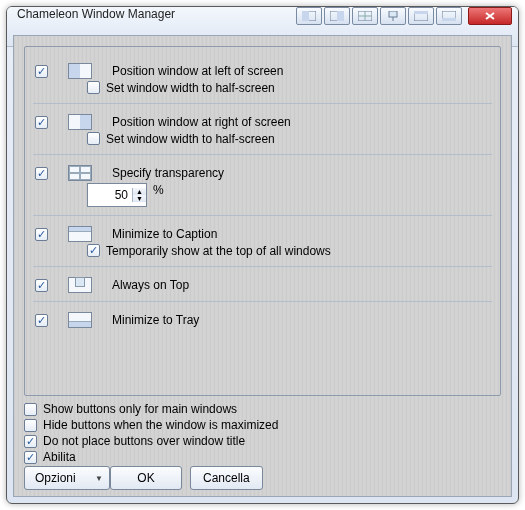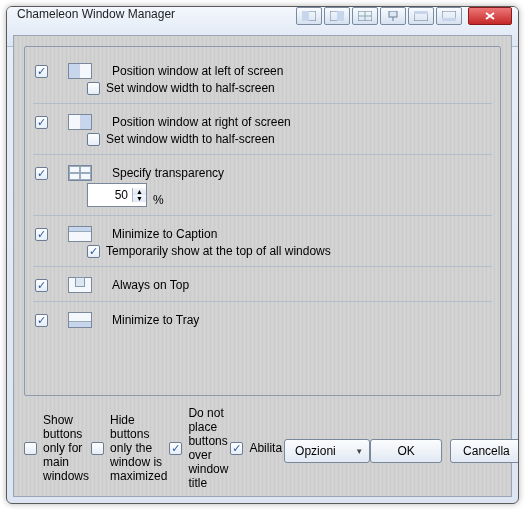--- a/index.html
+++ b/index.html
@@ -10,43 +10,43 @@
 .tb-btns{display:flex;gap:2px}
 .tb-btn{width:26px;height:18px;border:1px solid #7a8aa0;background:linear-gradient(#f8fbff,#d6e1f0);border-radius:2px;display:flex;align-items:center;justify-content:center}
 .tb-btn svg{display:block}
 .tb-close{width:44px;background:linear-gradient(#e77,#c62828);border-color:#8b1a1a;color:#fff;font-weight:bold}
 .tb-close svg{stroke:#fff}
 .client{position:absolute;top:28px;left:6px;right:6px;bottom:6px;background:repeating-linear-gradient(90deg,#c8c8c8 0,#d6d6d6 2px,#cfcfcf 4px),linear-gradient(#d4d4d4,#c9c9c9);border:1px solid #9aa6b6}
 .main{position:absolute;top:10px;left:10px;right:10px;bottom:100px;border:1px solid #8f9aad;background:transparent;border-radius:2px;padding:10px 8px 4px}
 .opt{padding:6px 4px 8px 2px;border-bottom:1px solid #b4bdca;margin-bottom:4px}
 .opt:last-child{border-bottom:none;margin-bottom:0}
 .row{display:flex;align-items:center;gap:20px}
-.sub{margin-left:52px;margin-top:2px;display:flex;align-items:flex-end;gap:6px}
+.sub{margin-left:52px;margin-top:2px;display:flex;align-items:flex-start;gap:6px}
 .ck{width:13px;height:13px;border:1px solid #6b7d95;background:linear-gradient(#fff,#e6edf6);border-radius:2px;display:inline-flex;align-items:center;justify-content:center;flex-shrink:0}
 .ck.on::after{content:"✓";font-size:11px;color:#2a5aa0;line-height:1}
 .icon{width:24px;height:16px;border:1px solid #7a889c;background:#f4f7fb;display:inline-flex;flex-shrink:0}
 .icon .half{background:#c7d6ec}
 .icon.l .half{width:50%;height:100%}
 .icon.r{justify-content:flex-end}.icon.r .half{width:50%;height:100%}
 .icon.grid{display:grid;grid-template:1fr 1fr/1fr 1fr}
 .icon.grid span{border:1px solid #9ab}
 .icon.pin{align-items:flex-start;justify-content:center}
 .icon.pin::after{content:"";width:8px;height:8px;border:1px solid #89a;background:#dce7f4;margin-top:-1px}
 .icon.cap{flex-direction:column}
 .icon.cap::before{content:"";height:4px;background:#c7d6ec;border-bottom:1px solid #9ab}
 .icon.tray{align-items:flex-end}
 .icon.tray::after{content:"";height:5px;width:100%;background:#c7d6ec;border-top:1px solid #9ab}
 .lbl{color:#000}
 .spin{display:inline-flex;align-items:center;border:1px solid #7a889c;background:#fff;height:24px}
 .spin input{width:44px;border:none;text-align:right;padding:0 4px;height:18px;outline:none}
 .spin .ar{display:flex;flex-direction:column;width:14px;border-left:1px solid #aab6c6}
 .spin .ar button{flex:1;border:none;background:linear-gradient(#f4f7fb,#dfe7f2);font-size:7px;line-height:1;padding:0}
-.bottom{position:absolute;left:10px;right:10px;bottom:6px;display:flex;flex-direction:row;gap:2px}
+.bottom{position:absolute;left:10px;right:10px;bottom:6px;display:flex;flex-direction:column;gap:2px}
 .brow{display:flex;align-items:center;gap:6px}
-.btns{display:flex;justify-content:space-between;margin-top:6px;align-items:center}
+.btns{display:flex;margin-top:0;align-items:center}
 .btn{height:24px;border:1px solid #7a889c;background:linear-gradient(#fbfcfe,#e2e9f3);border-radius:3px;padding:0 12px;display:inline-flex;align-items:center;gap:6px;min-width:72px;justify-content:center}
 .btn.split{min-width:86px;justify-content:space-between;padding:0 6px 0 10px}
 .btn .caret{font-size:8px;color:#444}
 .right-btns{display:flex;gap:8px}
 </style>
 </head>
 <body>
 
 <div class="win">
   <div class="titlebar">
@@ -181,21 +181,21 @@
       </div>
     </div>
 
     <div class="bottom">
       <div class="brow">
           <span class="ck"></span>
           <span class="lbl">Show buttons only for main windows</span>
         </div>
       <div class="brow">
           <span class="ck"></span>
-          <span class="lbl">Hide buttons only the window is maximized</span>
+          <span class="lbl">Hide buttons when the window is maximized</span>
         </div>
       <div class="brow">
           <span class="ck on"></span>
           <span class="lbl">Do not place buttons over window title</span>
         </div>
       <div class="brow">
           <span class="ck on"></span>
           <span class="lbl">Abilita</span>
         </div>
       <div class="btns">

